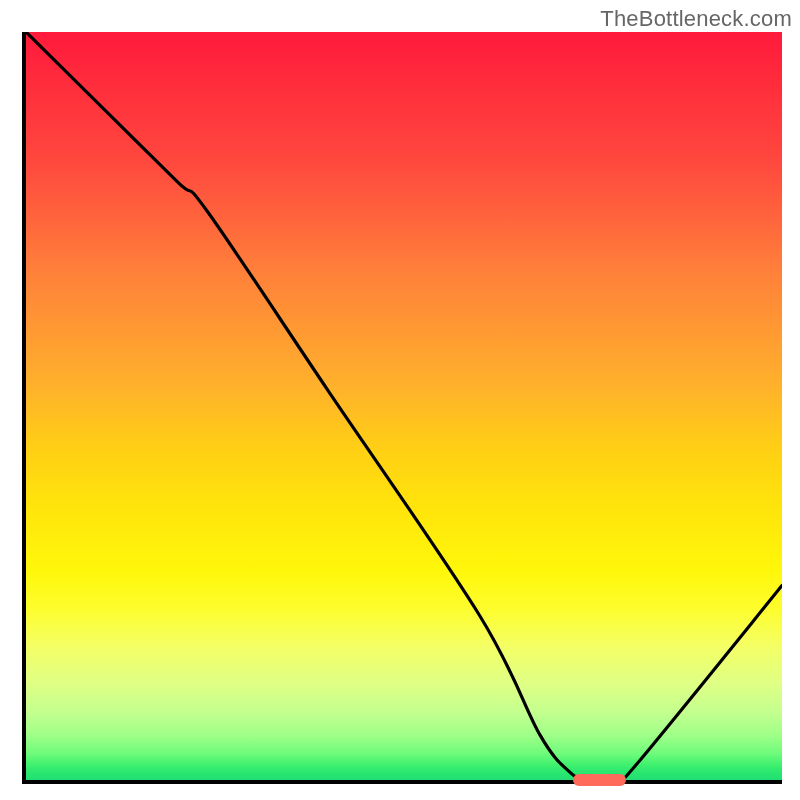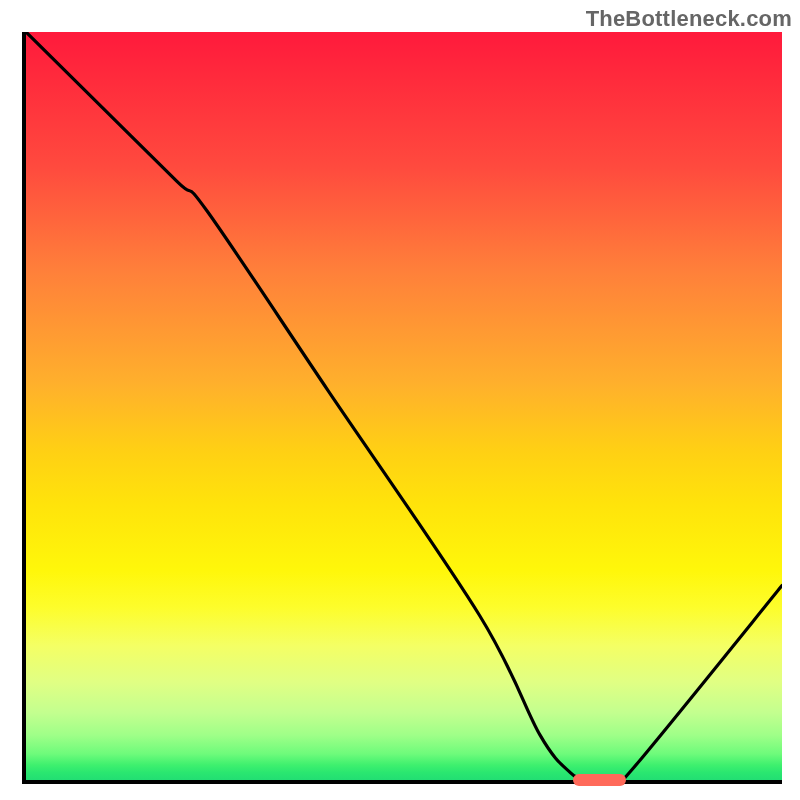--- a/index.html
+++ b/index.html
@@ -15,21 +15,21 @@
     width: 800px;
     height: 800px;
     background: #ffffff;
   }
   .watermark {
     position: absolute;
     top: 6px;
     right: 8px;
     font-size: 22px;
     color: #666;
-    font-weight: 700;
+    font-weight: 400;
     letter-spacing: 0.2px;
     text-align: center;
   }
   .plot-area {
     position: absolute;
     left: 22px;
     top: 32px;
     width: 760px;
     height: 752px;
     box-sizing: border-box;

